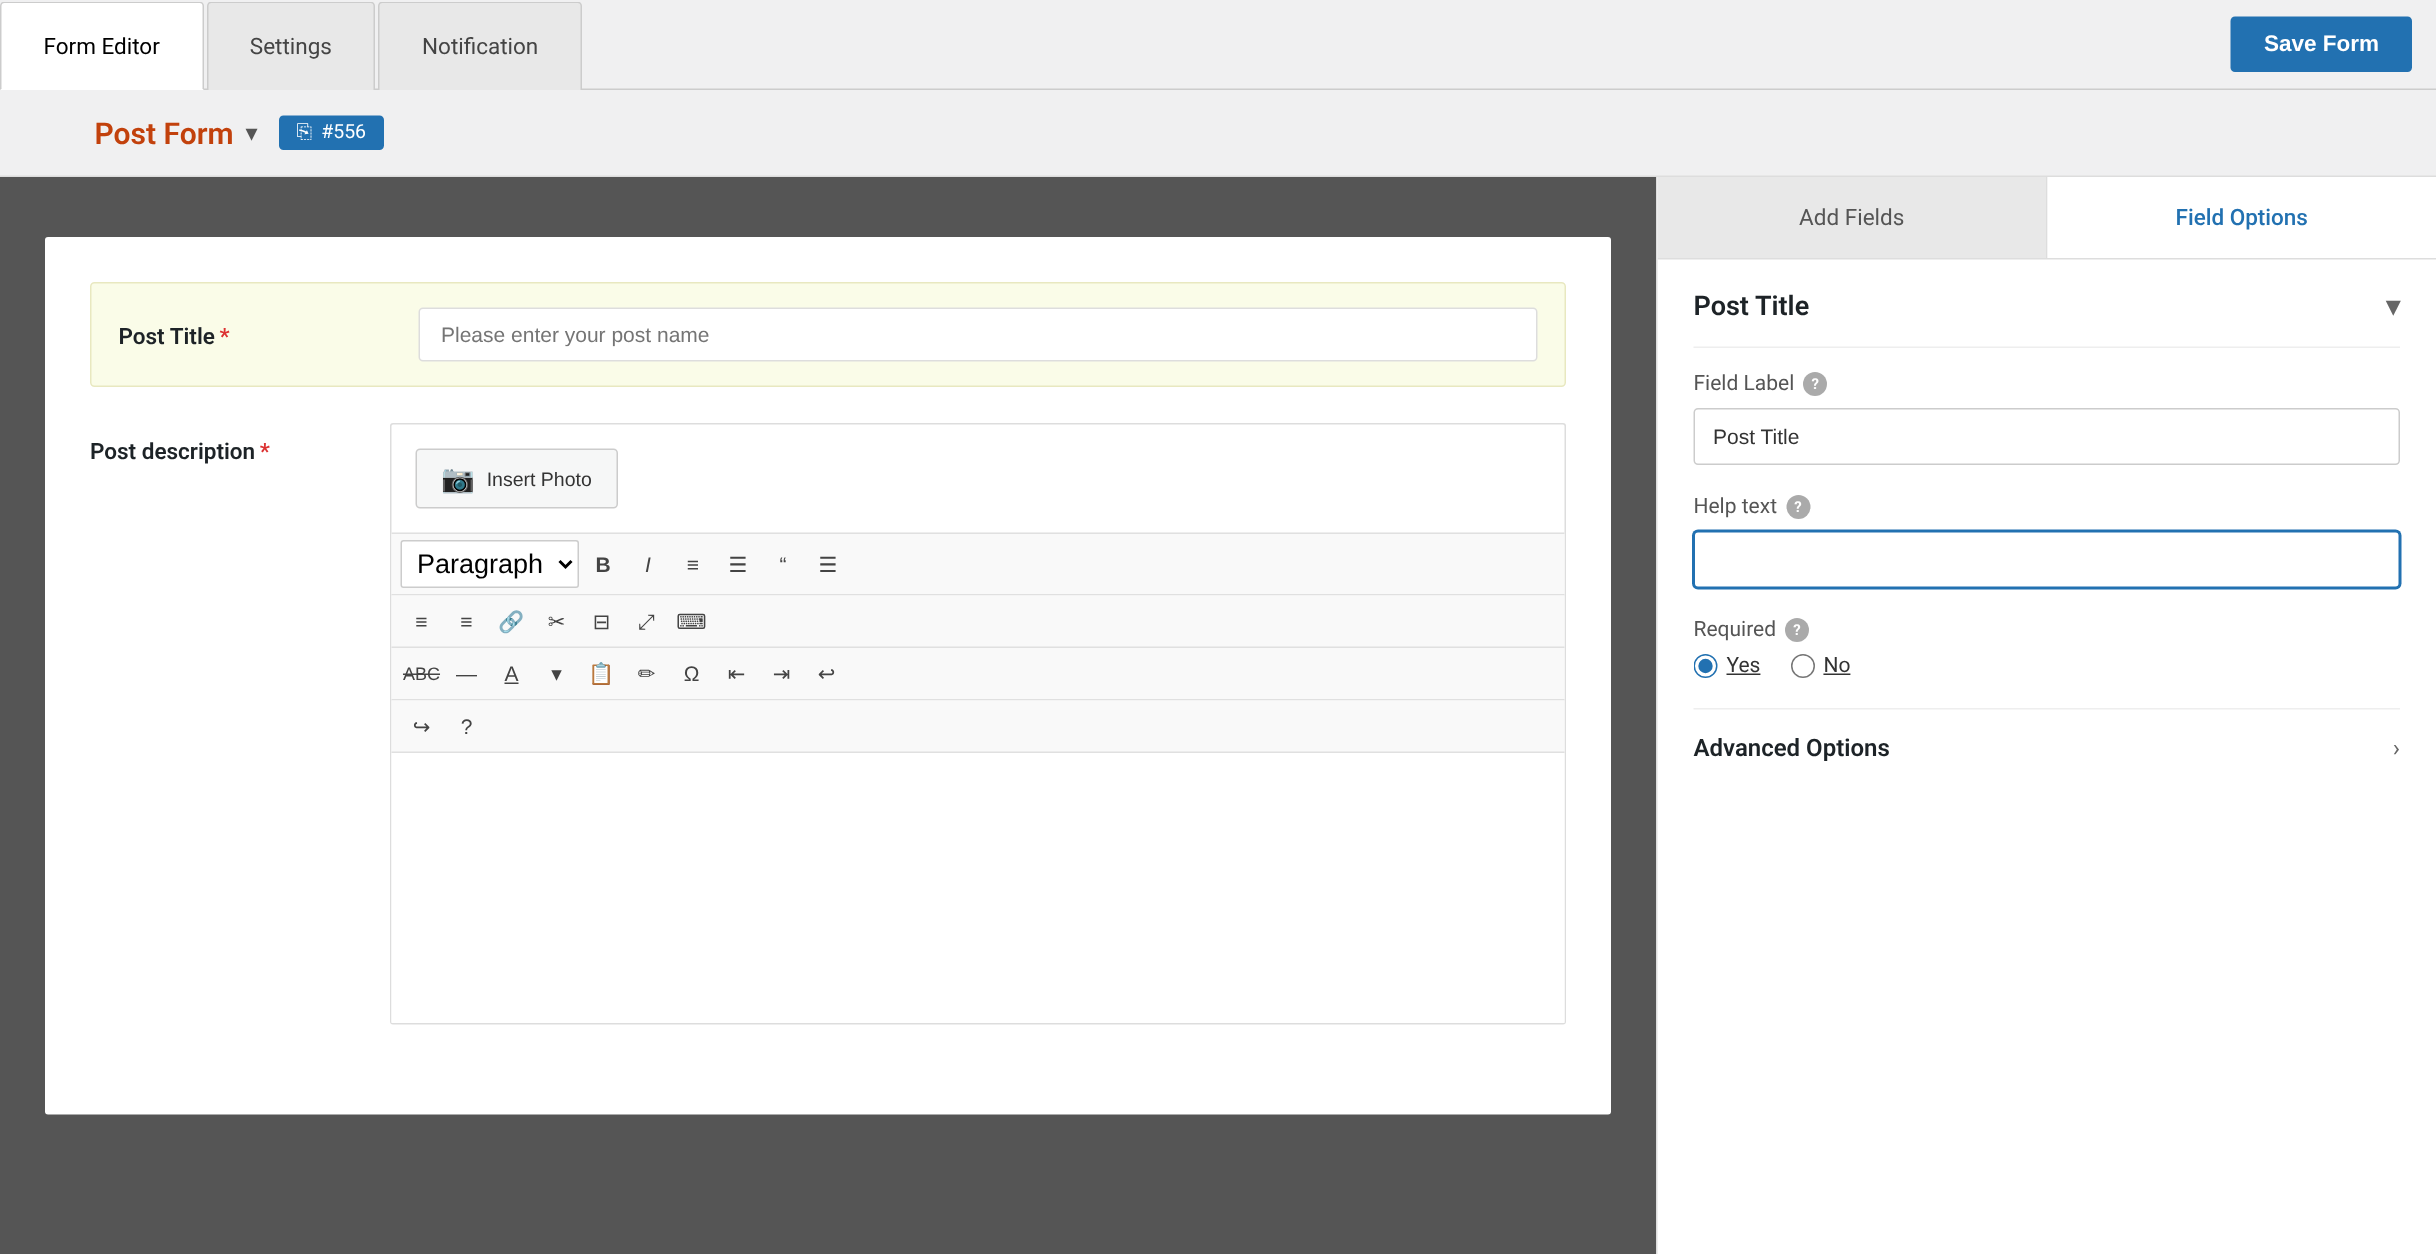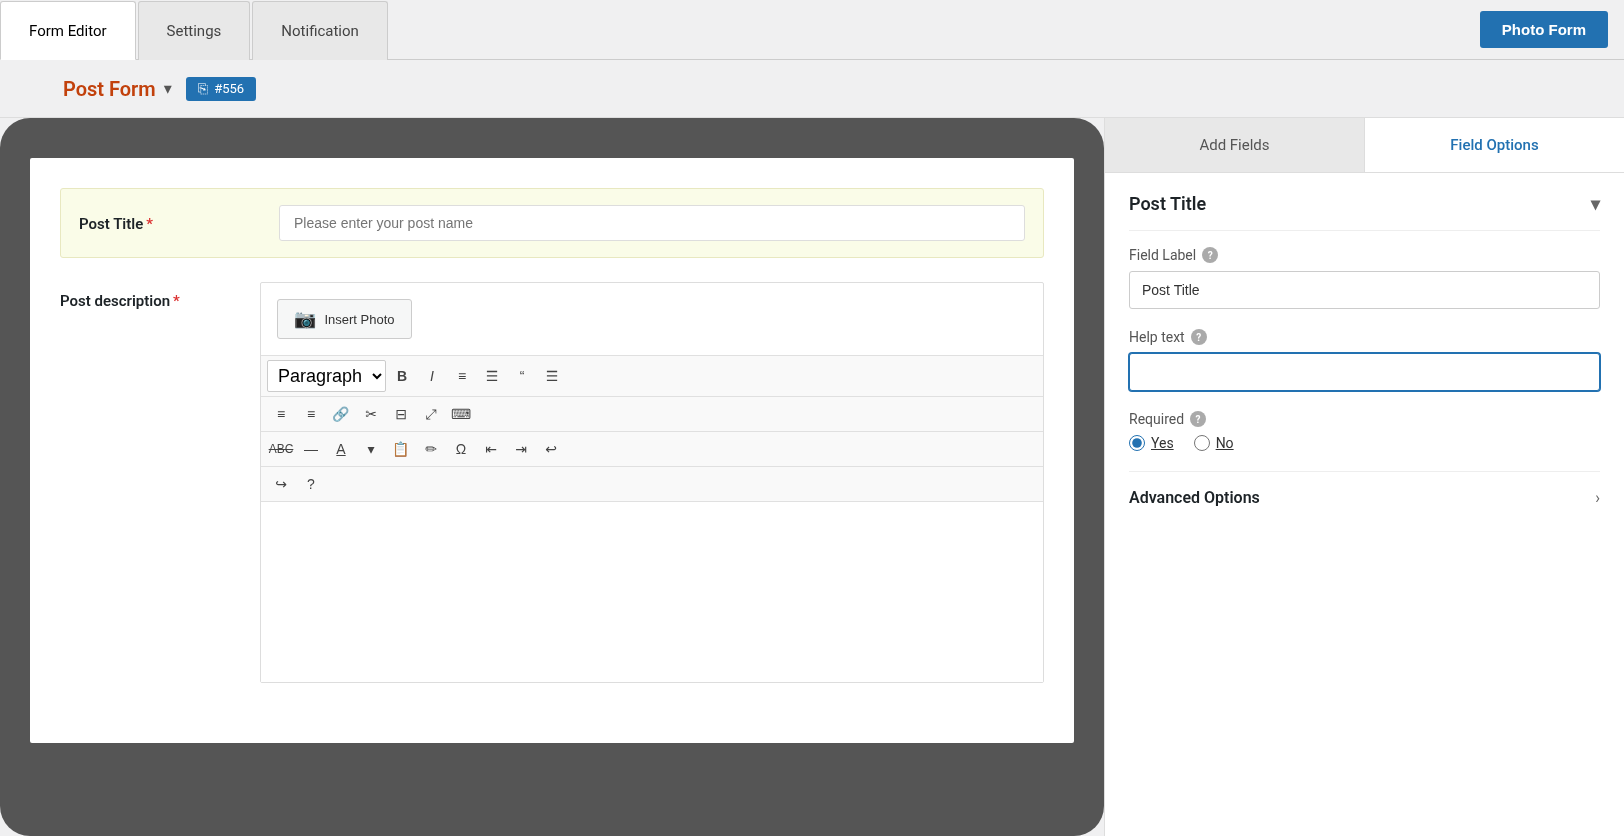--- a/index.html
+++ b/index.html
@@ -38,21 +38,20 @@
       display: flex; align-items: center; gap: 6px;
     }
 
     
     .main-layout { display: flex; height: calc(100vh - 118px); overflow: hidden; }
 
     
     .canvas-area {
       flex: 1; background: #555; position: relative; overflow-y: auto;
       padding: 40px 30px;
-      border-radius: 30px;
     }
     .canvas-area::-webkit-scrollbar { width: 8px; }
     .canvas-area::-webkit-scrollbar-track { background: #666; }
     .canvas-area::-webkit-scrollbar-thumb { background: #999; border-radius: 4px; }
 
     .form-canvas {
       background: #fff; border-radius: 2px; padding: 30px 30px 60px;
       min-height: 560px;
     }
 
@@ -156,21 +155,21 @@
     .right-panel::-webkit-scrollbar { width: 6px; }
     .right-panel::-webkit-scrollbar-thumb { background: #ccc; }
   </style>
 </head>
 <body>
 
 <div class="top-bar">
   <div class="tab active">Form Editor</div>
   <div class="tab">Settings</div>
   <div class="tab">Notification</div>
-  <button class="save-btn">Photo Form</button>
+  <button class="save-btn">Save Form</button>
 </div>
 
 <div class="sub-header">
   <span class="form-title">Post Form</span>
   <span class="chevron-down">▾</span>
   <div class="form-id-badge">
     <span>⎘</span>
     <span>#556</span>
   </div>
 </div>

